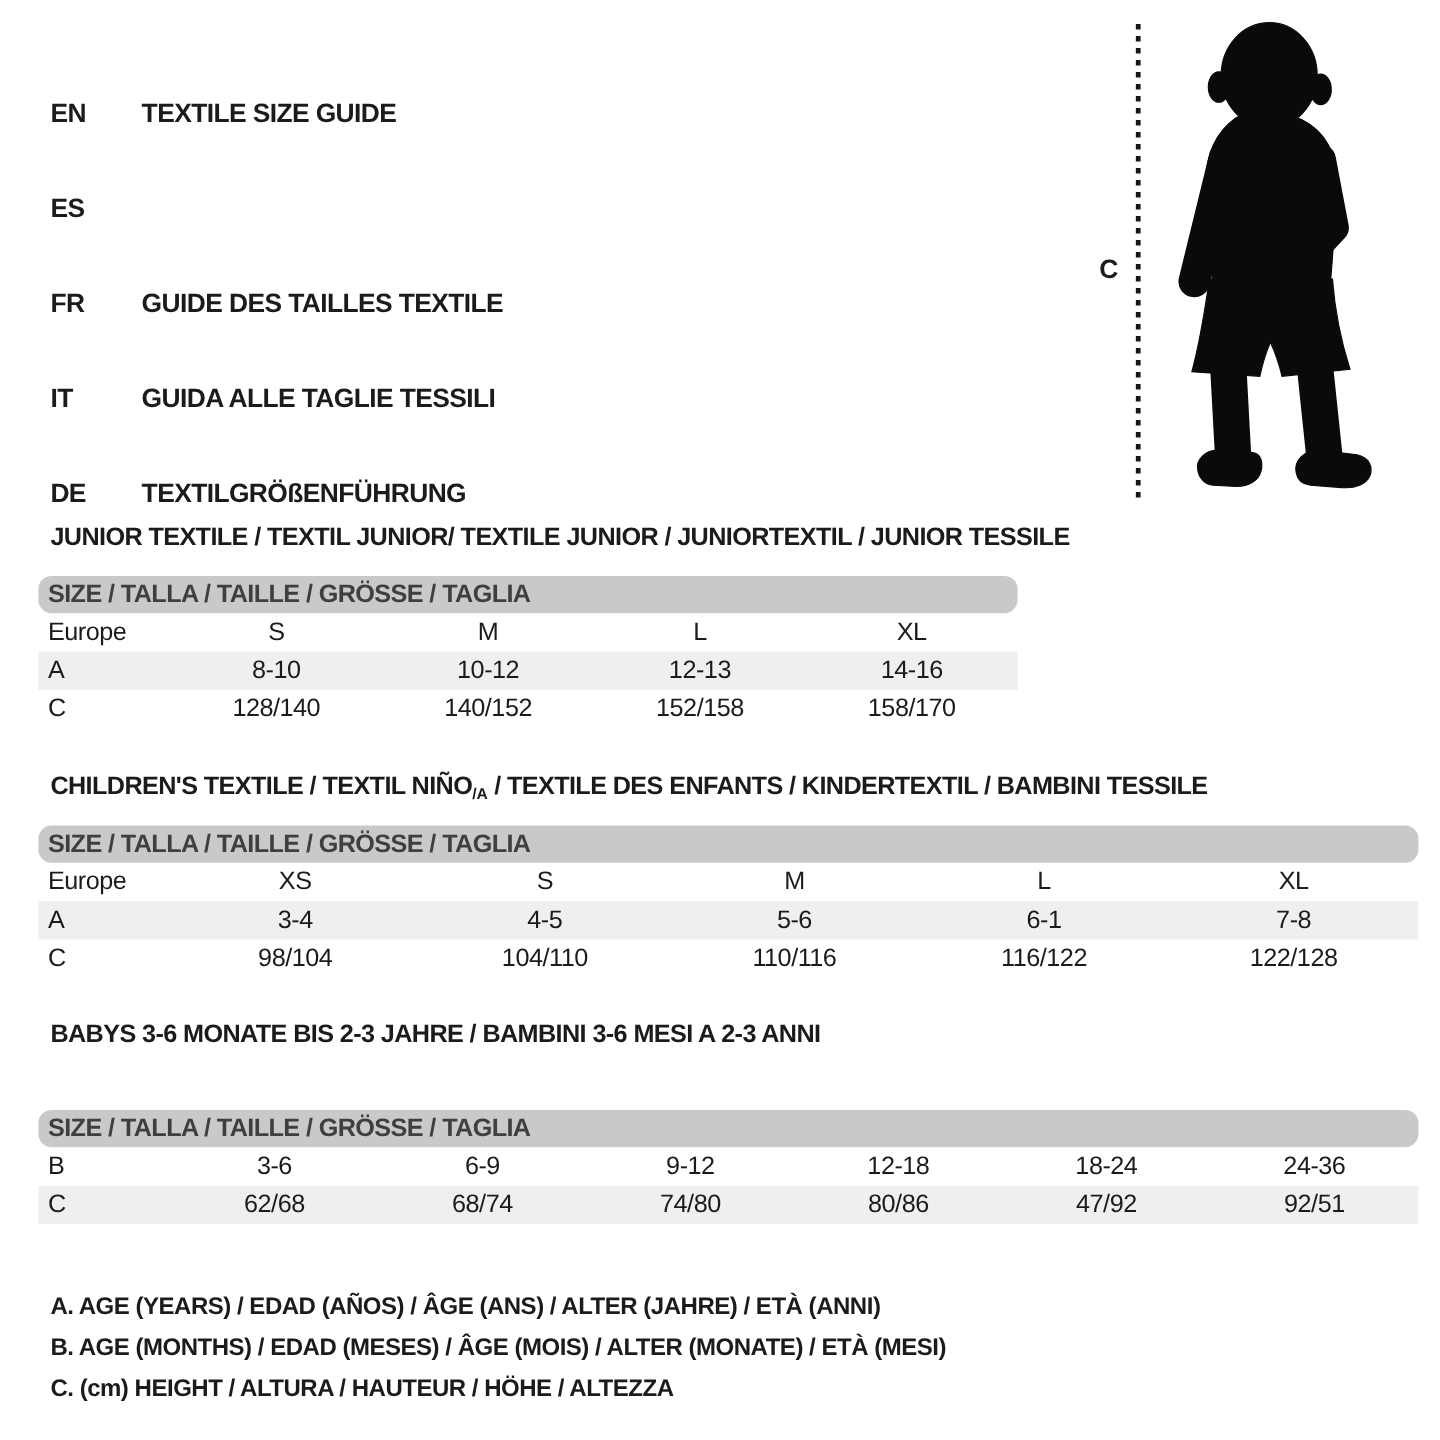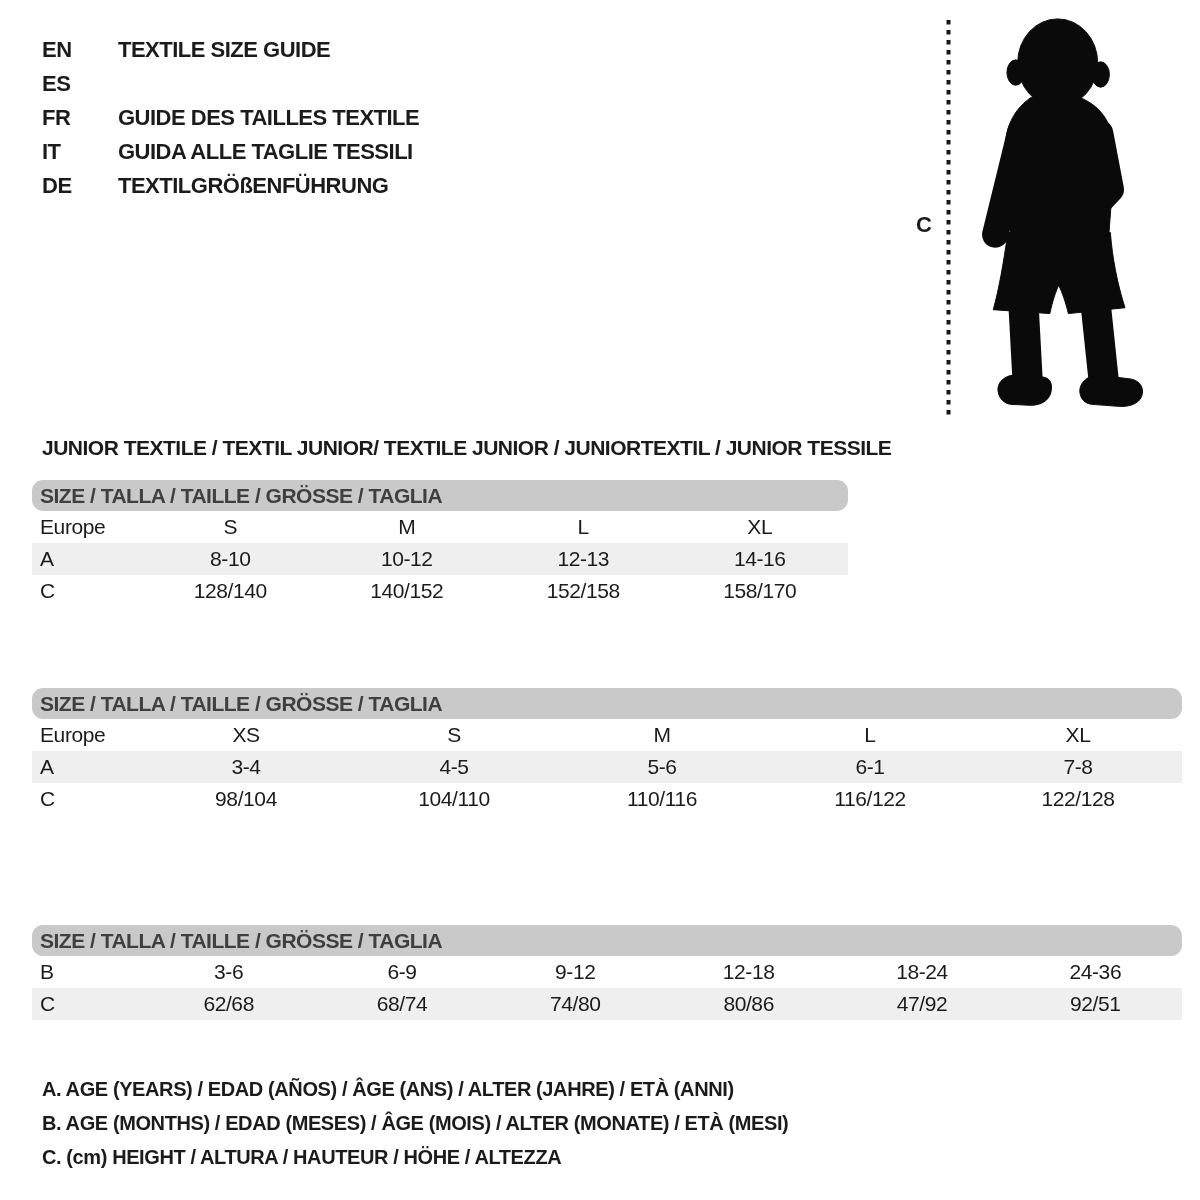--- a/index.html
+++ b/index.html
@@ -10,21 +10,21 @@
     --figure:#0a0a0a;
   }
   *{margin:0;padding:0;box-sizing:border-box;}
   html,body{background:#ffffff;}
   body{font-family:"Liberation Sans","DejaVu Sans",sans-serif;color:var(--ink);}
   .canvas{position:relative;width:1200px;height:1200px;background:#ffffff;overflow:hidden;}
 
   
   .lang-block{position:absolute;left:42px;top:33px;}
   .lang-row{display:grid;grid-template-columns:76px auto;line-height:34px;}
-  .lang-code,.lang-label{font-weight:700;font-size:22px;letter-spacing:-0.5px;white-space:nowrap;}
+  .lang-code,.lang-label{font-weight:700;font-size:22px;letter-spacing:-0.5px;white-space:nowrap;margin-top:45px;}
 
   
   .dash-line{position:absolute;left:946px;top:20px;}
   .c-label{position:absolute;left:916px;top:212px;font-weight:700;font-size:22px;}
   .baby-svg{position:absolute;left:962px;top:14px;}
 
   
   .sec-title{position:absolute;left:42px;font-weight:700;font-size:21px;letter-spacing:-0.5px;white-space:nowrap;line-height:24px;}
   .sec-title .sub{font-size:13px;vertical-align:-4px;letter-spacing:0;}
   #junior-title{top:436px;}
@@ -118,20 +118,21 @@
         <div class="trow" style="grid-template-columns: 110px repeat(4, 1fr);">
           <div class="tcell label">C</div>
           <div class="tcell">128/140</div>
           <div class="tcell">140/152</div>
           <div class="tcell">152/158</div>
           <div class="tcell">158/170</div>
         </div>
       </div>
   </div>
 
+  <div class="sec-title" id="children-title"><span>CHILDREN'S TEXTILE / TEXTIL NIÑO</span><span class="sub">/A</span><span> / TEXTILE DES ENFANTS / KINDERTEXTIL / BAMBINI TESSILE</span></div>
   <div class="size-table" id="children-table">
     <div class="size-bar">SIZE / TALLA / TAILLE / GRÖSSE / TAGLIA</div>
     <div>
         <div class="trow header-row" style="grid-template-columns: 110px repeat(5, 1fr);">
           <div class="tcell label">Europe</div>
           <div class="tcell">XS</div>
           <div class="tcell">S</div>
           <div class="tcell">M</div>
           <div class="tcell">L</div>
           <div class="tcell">XL</div>
@@ -149,20 +150,21 @@
           <div class="tcell">98/104</div>
           <div class="tcell">104/110</div>
           <div class="tcell">110/116</div>
           <div class="tcell">116/122</div>
           <div class="tcell">122/128</div>
         </div>
       </div>
   </div>
 
   <div class="sec-title" id="babies-title">
+    <div>BABYS 3-6 MONATE BIS 2-3 JAHRE / BAMBINI 3-6 MESI A 2-3 ANNI</div>
   </div>
   <div class="size-table" id="babies-table">
     <div class="size-bar">SIZE / TALLA / TAILLE / GRÖSSE / TAGLIA</div>
     <div>
         <div class="trow" style="grid-template-columns: 110px repeat(6, 1fr);">
           <div class="tcell label">B</div>
           <div class="tcell">3-6</div>
           <div class="tcell">6-9</div>
           <div class="tcell">9-12</div>
           <div class="tcell">12-18</div>

